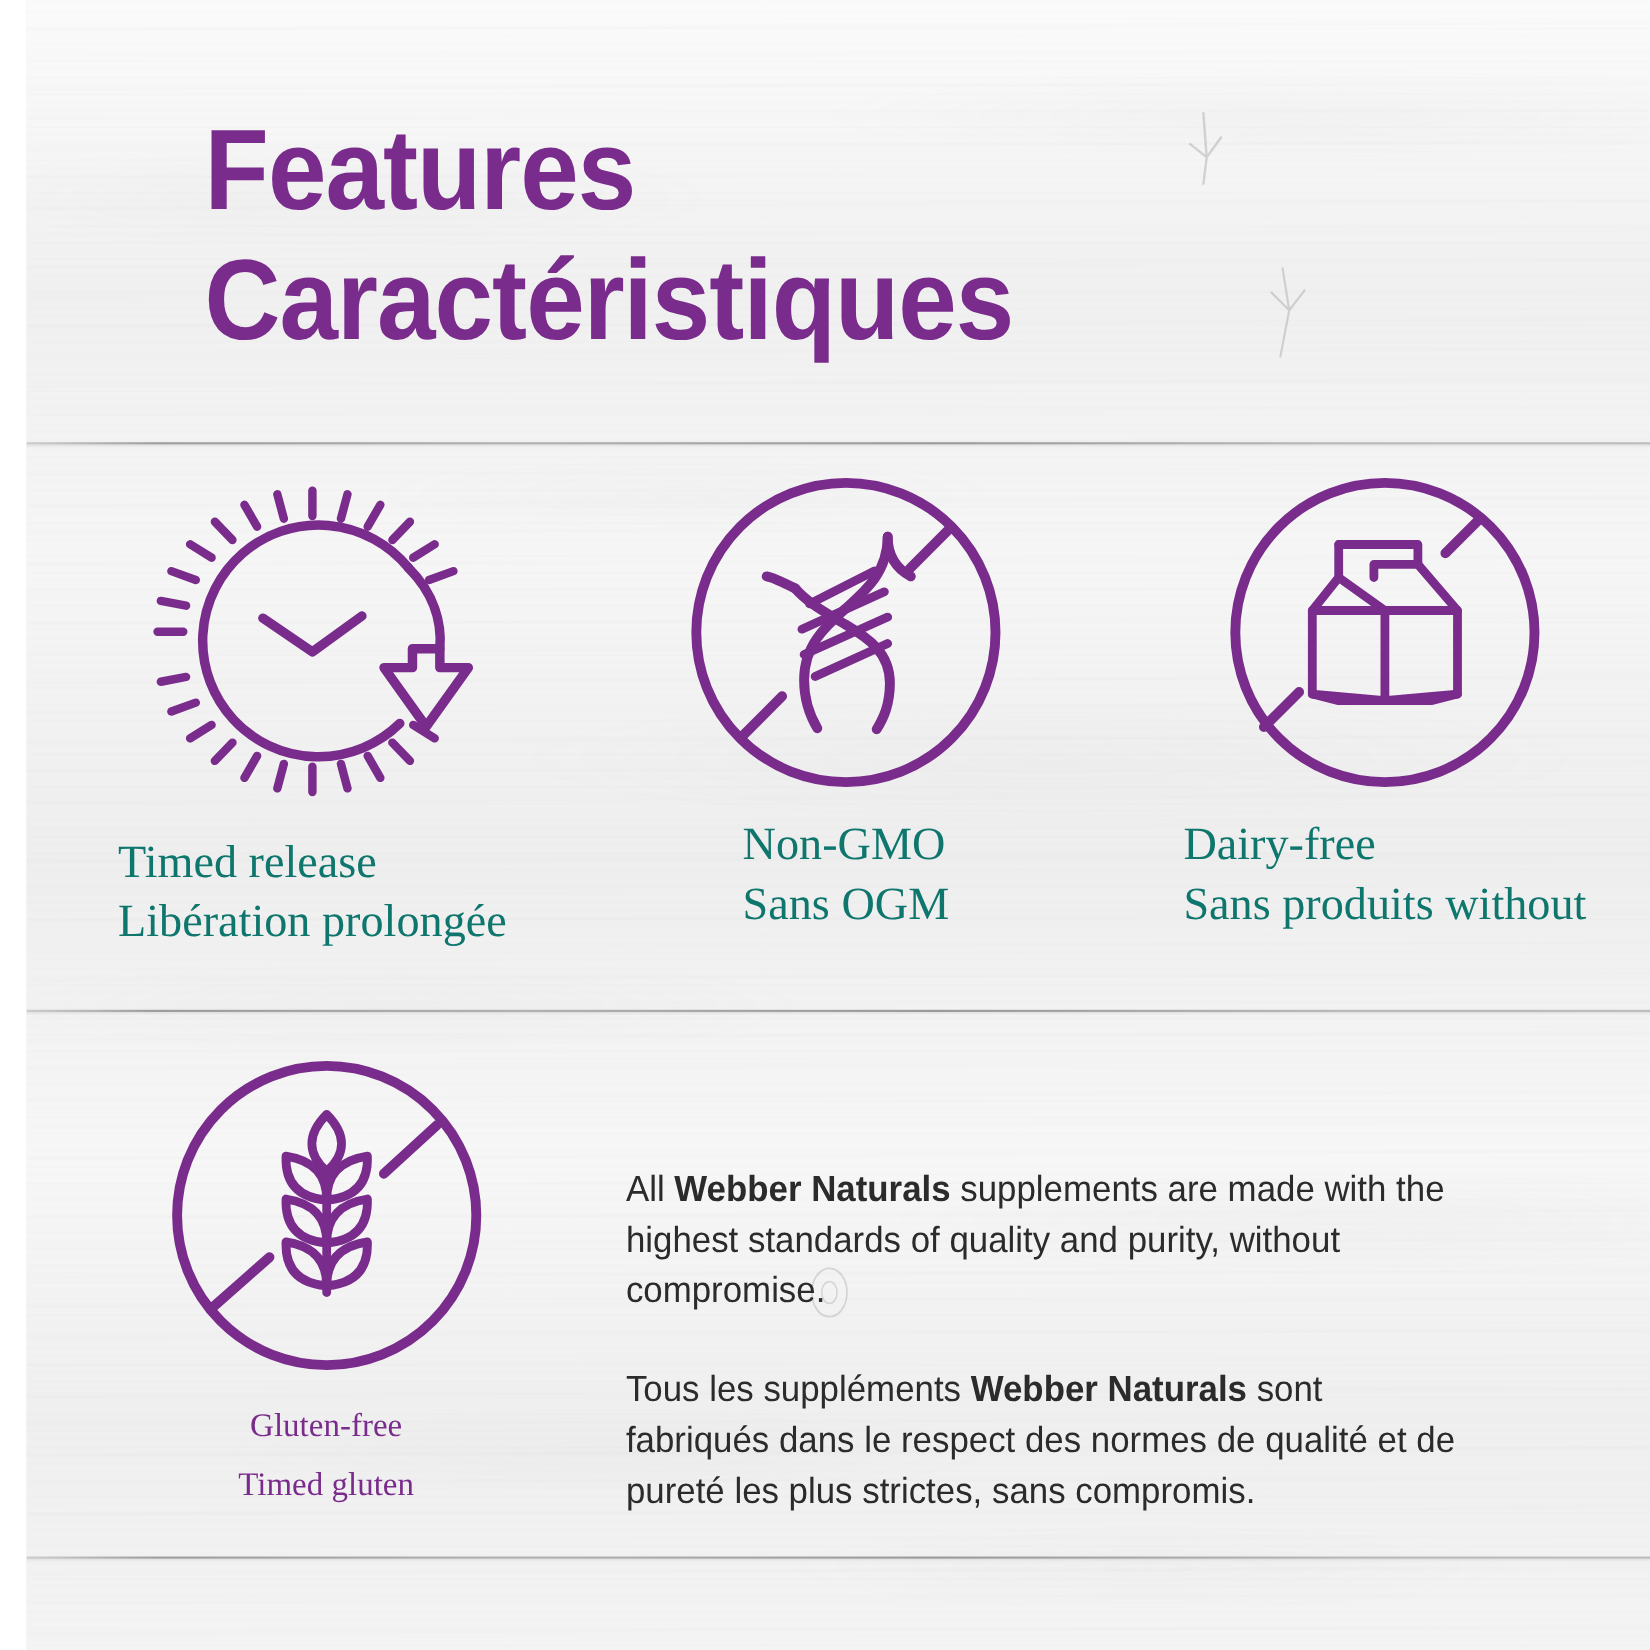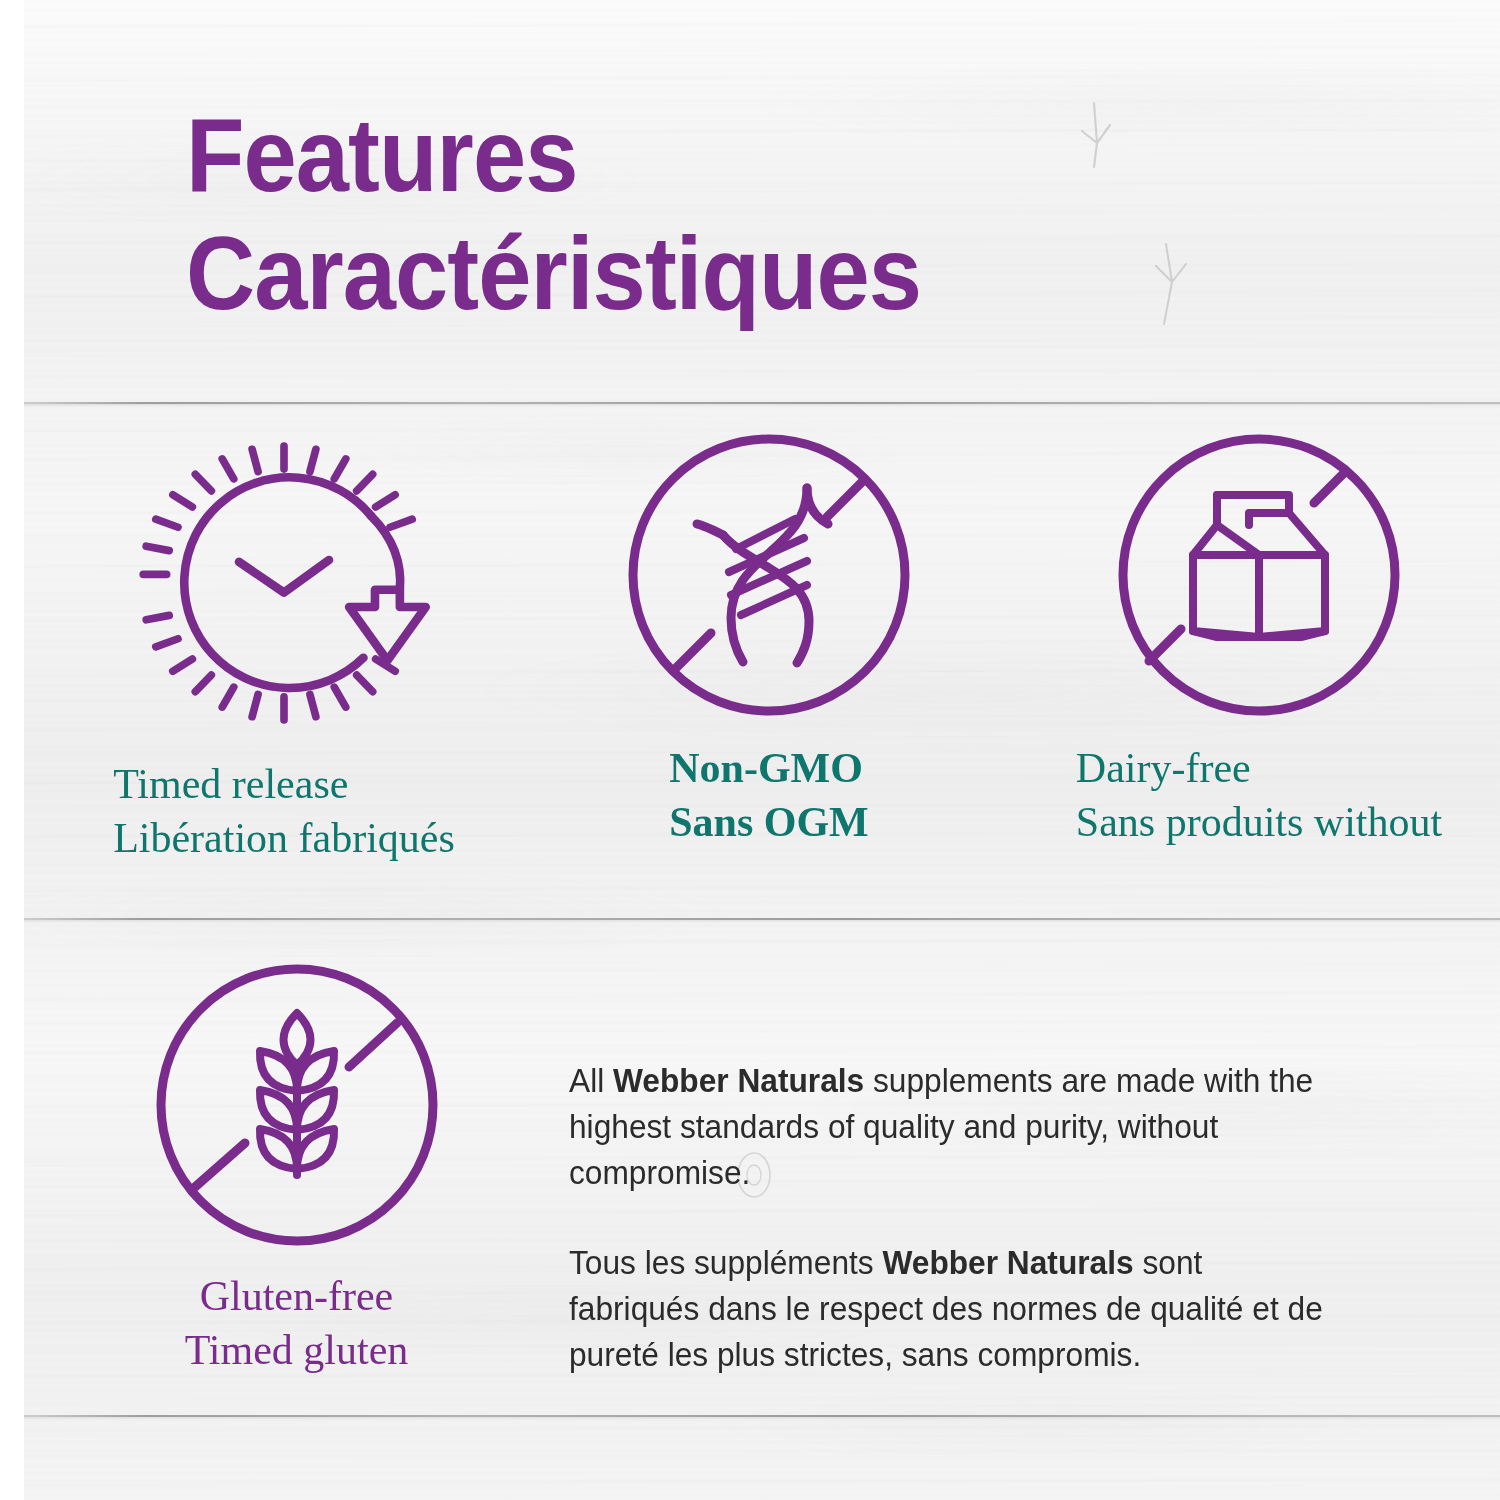--- a/index.html
+++ b/index.html
@@ -141,21 +141,21 @@
   .feature-label {
     margin-top: 16px;
     color: #0f766e;
     font-family: "Liberation Serif", serif;
     font-size: 42px;
     line-height: 54px;
     white-space: nowrap;
   }
 
   .feat-1 { width: 520px; }
-  .feat-2 { width: 450px; font-weight: bold; }
+  .feat-2 { width: 450px; }
   .feat-3 { width: 530px; }
 
   
   .bottom-row {
     position: absolute;
     left: 0;
     top: 955px;
     width: 1500px;
     z-index: 5;
     display: flex;
@@ -164,21 +164,21 @@
     width: 545px;
     display: flex;
     flex-direction: column;
     align-items: center;
   }
   .gluten-label {
     margin-top: 14px;
     text-align: center;
     color: #7A2C8C;
     font-family: "Liberation Serif", serif;
-    font-size: 42px;
+    font-size: 30px;
     line-height: 54px;
     white-space: nowrap;
   }
   .copy-col {
     padding-top: 70px;
     width: 830px;
   }
   .copy-par {
     color: #2b2b2b;
     font-family: "Liberation Sans", sans-serif;
@@ -263,21 +263,21 @@
             <line x1="198.3" y1="25.4" x2="192.1" y2="48.6"></line>
             <line x1="229.5" y1="35.4" x2="217.5" y2="56.2"></line>
             <line x1="257.6" y1="51.5" x2="240.9" y2="68.8"></line>
             <line x1="281.1" y1="72.9" x2="260.7" y2="85.6"></line>
             <line x1="298.9" y1="98.4" x2="275.7" y2="106.8"></line>
           </g>
         </g>
       </svg>
       <div class="feature-label">
         <div>Timed release</div>
-        <div>Libération fabriqués</div>
+        <div>Libération prolongée</div>
       </div>
     </div>
 
     <div class="feature feat-2">
       <svg class="feature-icon" width="300" height="300" viewBox="0 0 300 300">
         <g stroke="#7A2C8C" fill="none" stroke-linecap="round" stroke-linejoin="round">
           <circle cx="150" cy="150" r="136" stroke-width="9"></circle>
 
           <line x1="56" y1="244" x2="92" y2="208" stroke-width="9"></line>
           <line x1="208" y1="92" x2="244" y2="56" stroke-width="9"></line>

